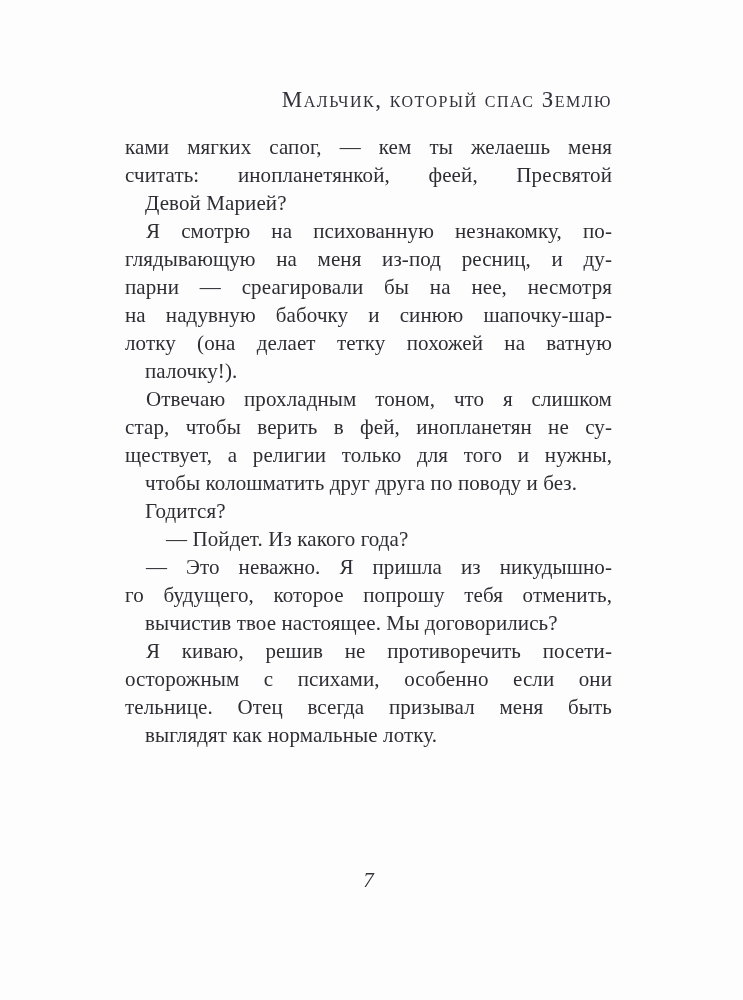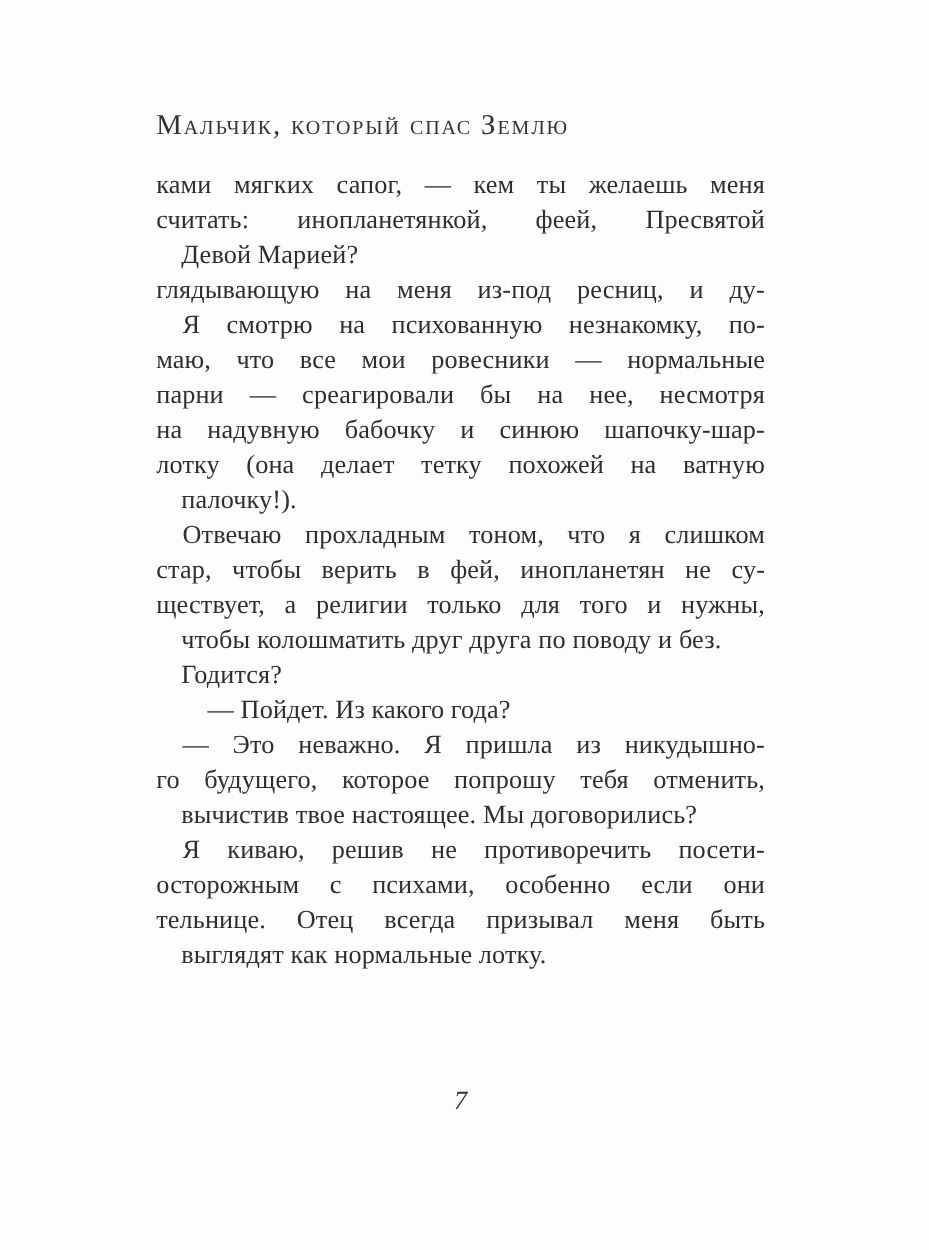--- a/index.html
+++ b/index.html
@@ -14,21 +14,21 @@
     background: #fdfdfd;
     font-family: "Liberation Serif", "DejaVu Serif", serif;
     color: #2d2d34;
     overflow: hidden;
   }
   .running-header {
     position: absolute;
     top: 87px;
     left: 125px;
     width: 487px;
-    text-align: left;
+    text-align: right;
     font-variant: small-caps;
     font-size: 23px;
     line-height: 26px;
     letter-spacing: 1.5px;
     color: #31313a;
     white-space: nowrap;
   }
   .text-block {
     position: absolute;
     top: 133px;
@@ -66,23 +66,22 @@
 <body>
 
 <div class="book-page">
 
   <div class="running-header">Мальчик, который спас Землю</div>
 
   <div class="text-block">
       <div class="text-line">ками мягких сапог, — кем ты желаешь меня</div>
       <div class="text-line">считать: инопланетянкой, феей, Пресвятой</div>
       <div class="text-line para-last">Девой Марией?</div>
+      <div class="text-line indent">Я смотрю на психованную незнакомку, по-</div>
       <div class="text-line">глядывающую на меня из-под ресниц, и ду-</div>
-      <div class="text-line indent">Я смотрю на психованную незнакомку, по-</div>
-      <div class="text-line">маю, что все мои ровесники — нормальные</div>
       <div class="text-line">парни — среагировали бы на нее, несмотря</div>
       <div class="text-line">на надувную бабочку и синюю шапочку-шар-</div>
       <div class="text-line">лотку (она делает тетку похожей на ватную</div>
       <div class="text-line para-last">палочку!).</div>
       <div class="text-line indent">Отвечаю прохладным тоном, что я слишком</div>
       <div class="text-line">стар, чтобы верить в фей, инопланетян не су-</div>
       <div class="text-line">ществует, а религии только для того и нужны,</div>
       <div class="text-line para-last">чтобы колошматить друг друга по поводу и без.</div>
       <div class="text-line para-last">Годится?</div>
       <div class="text-line para-last indent">— Пойдет. Из какого года?</div>

